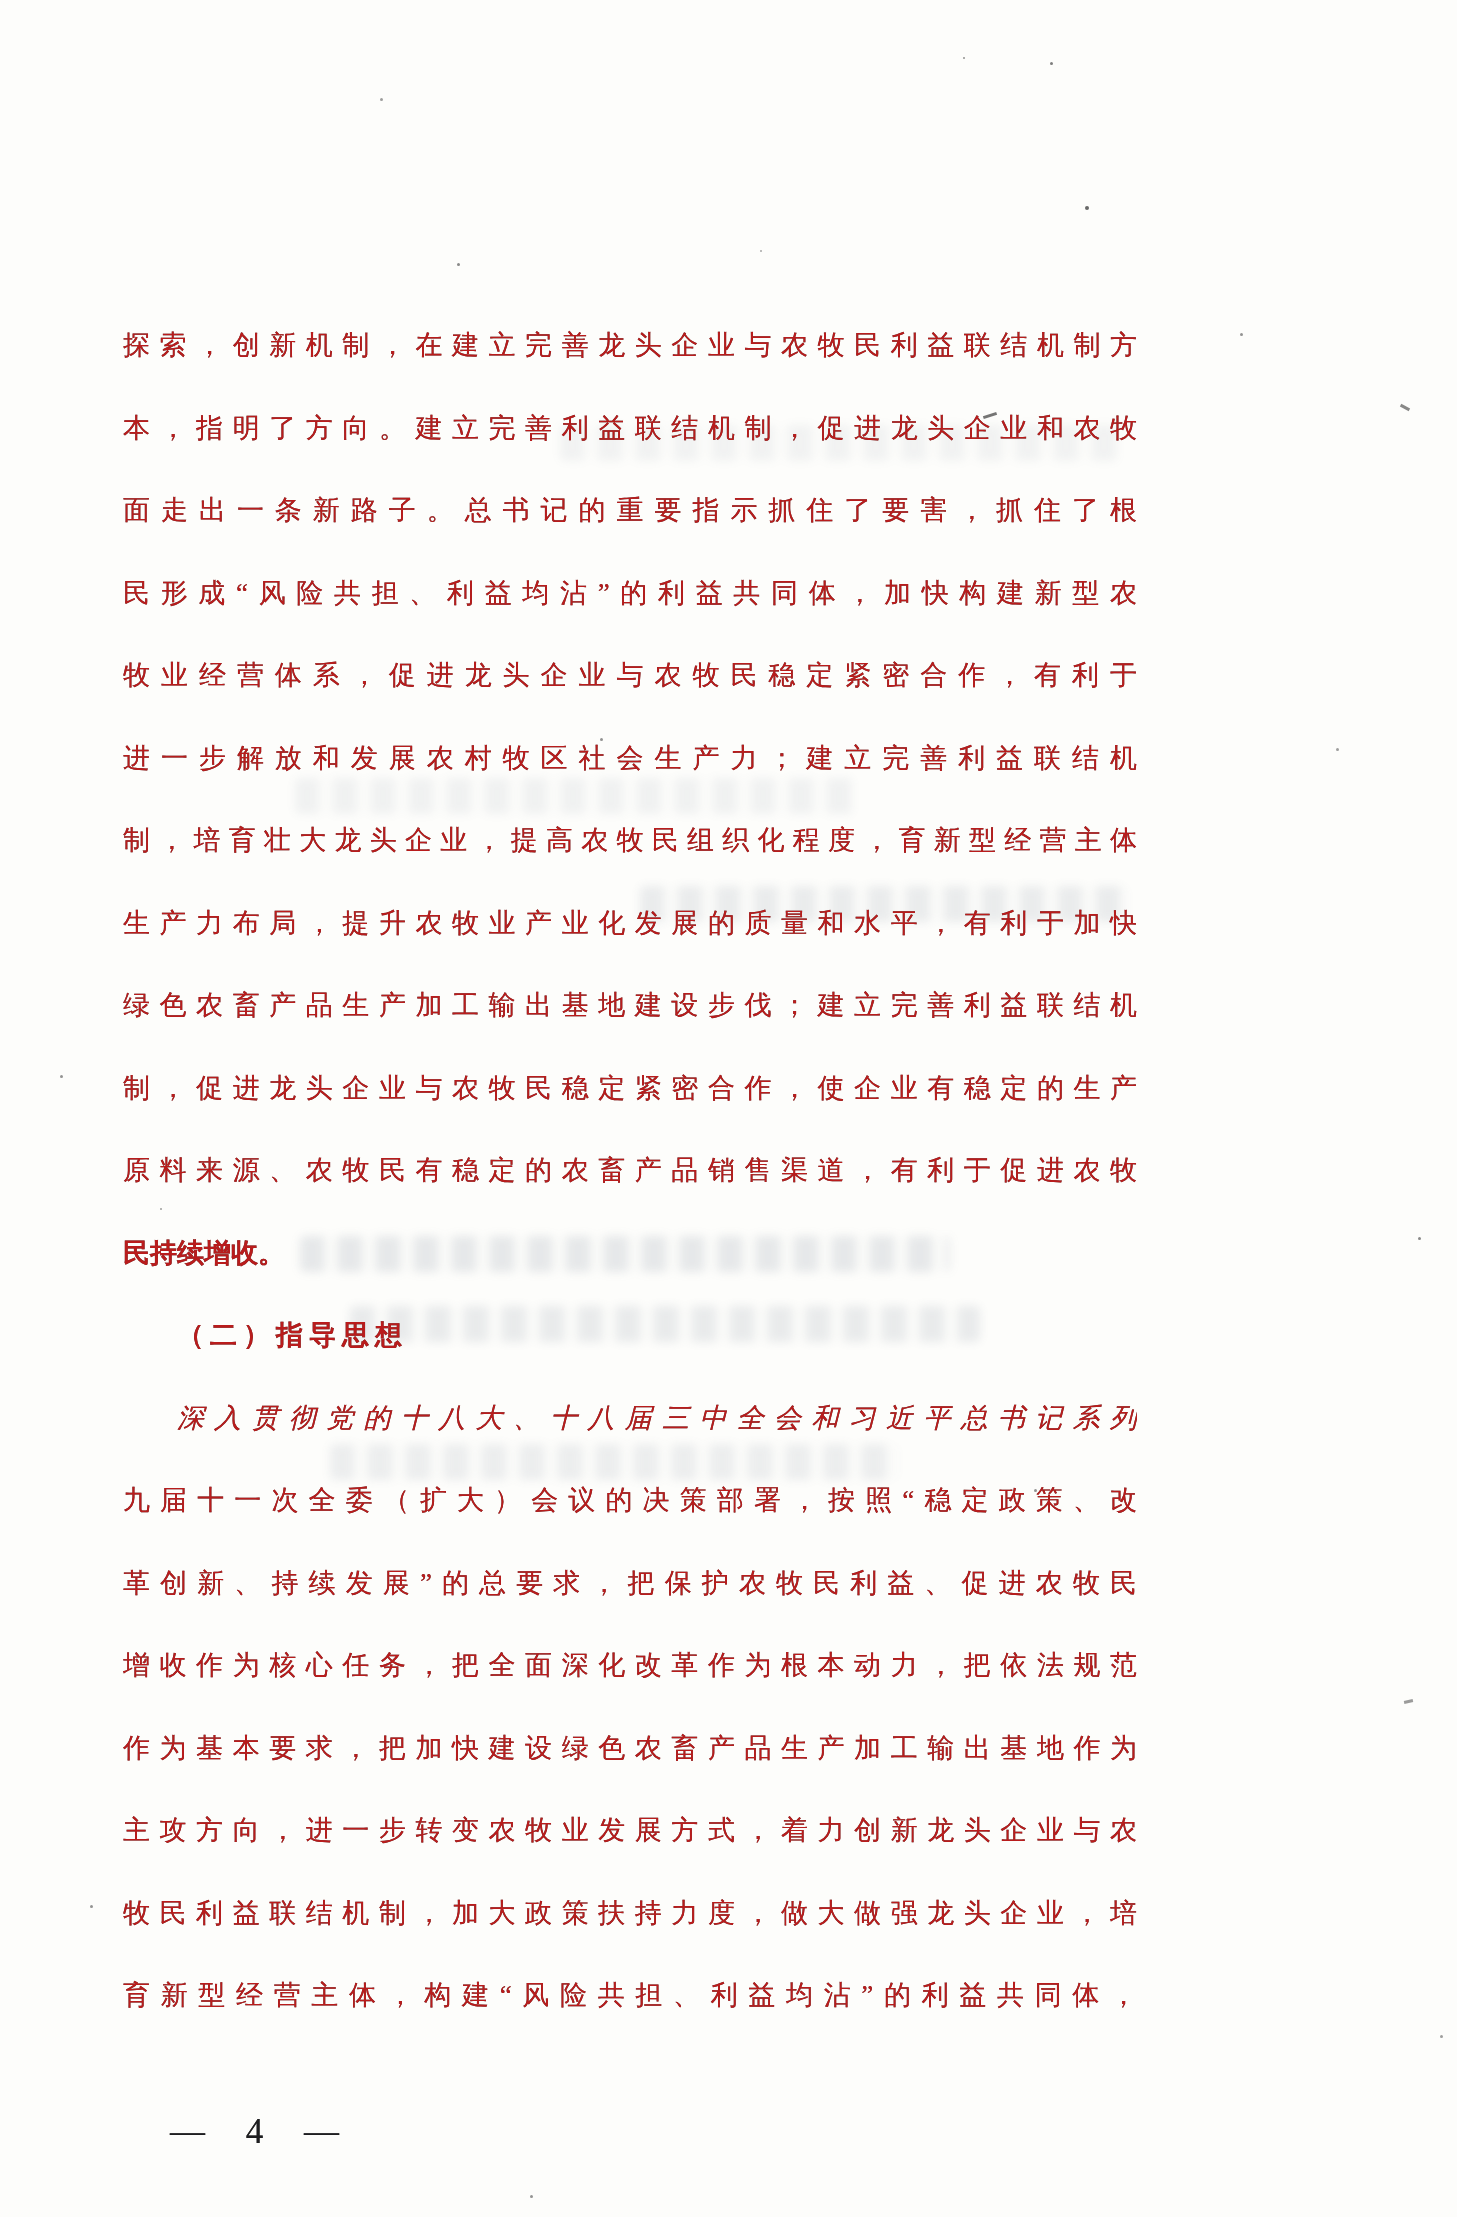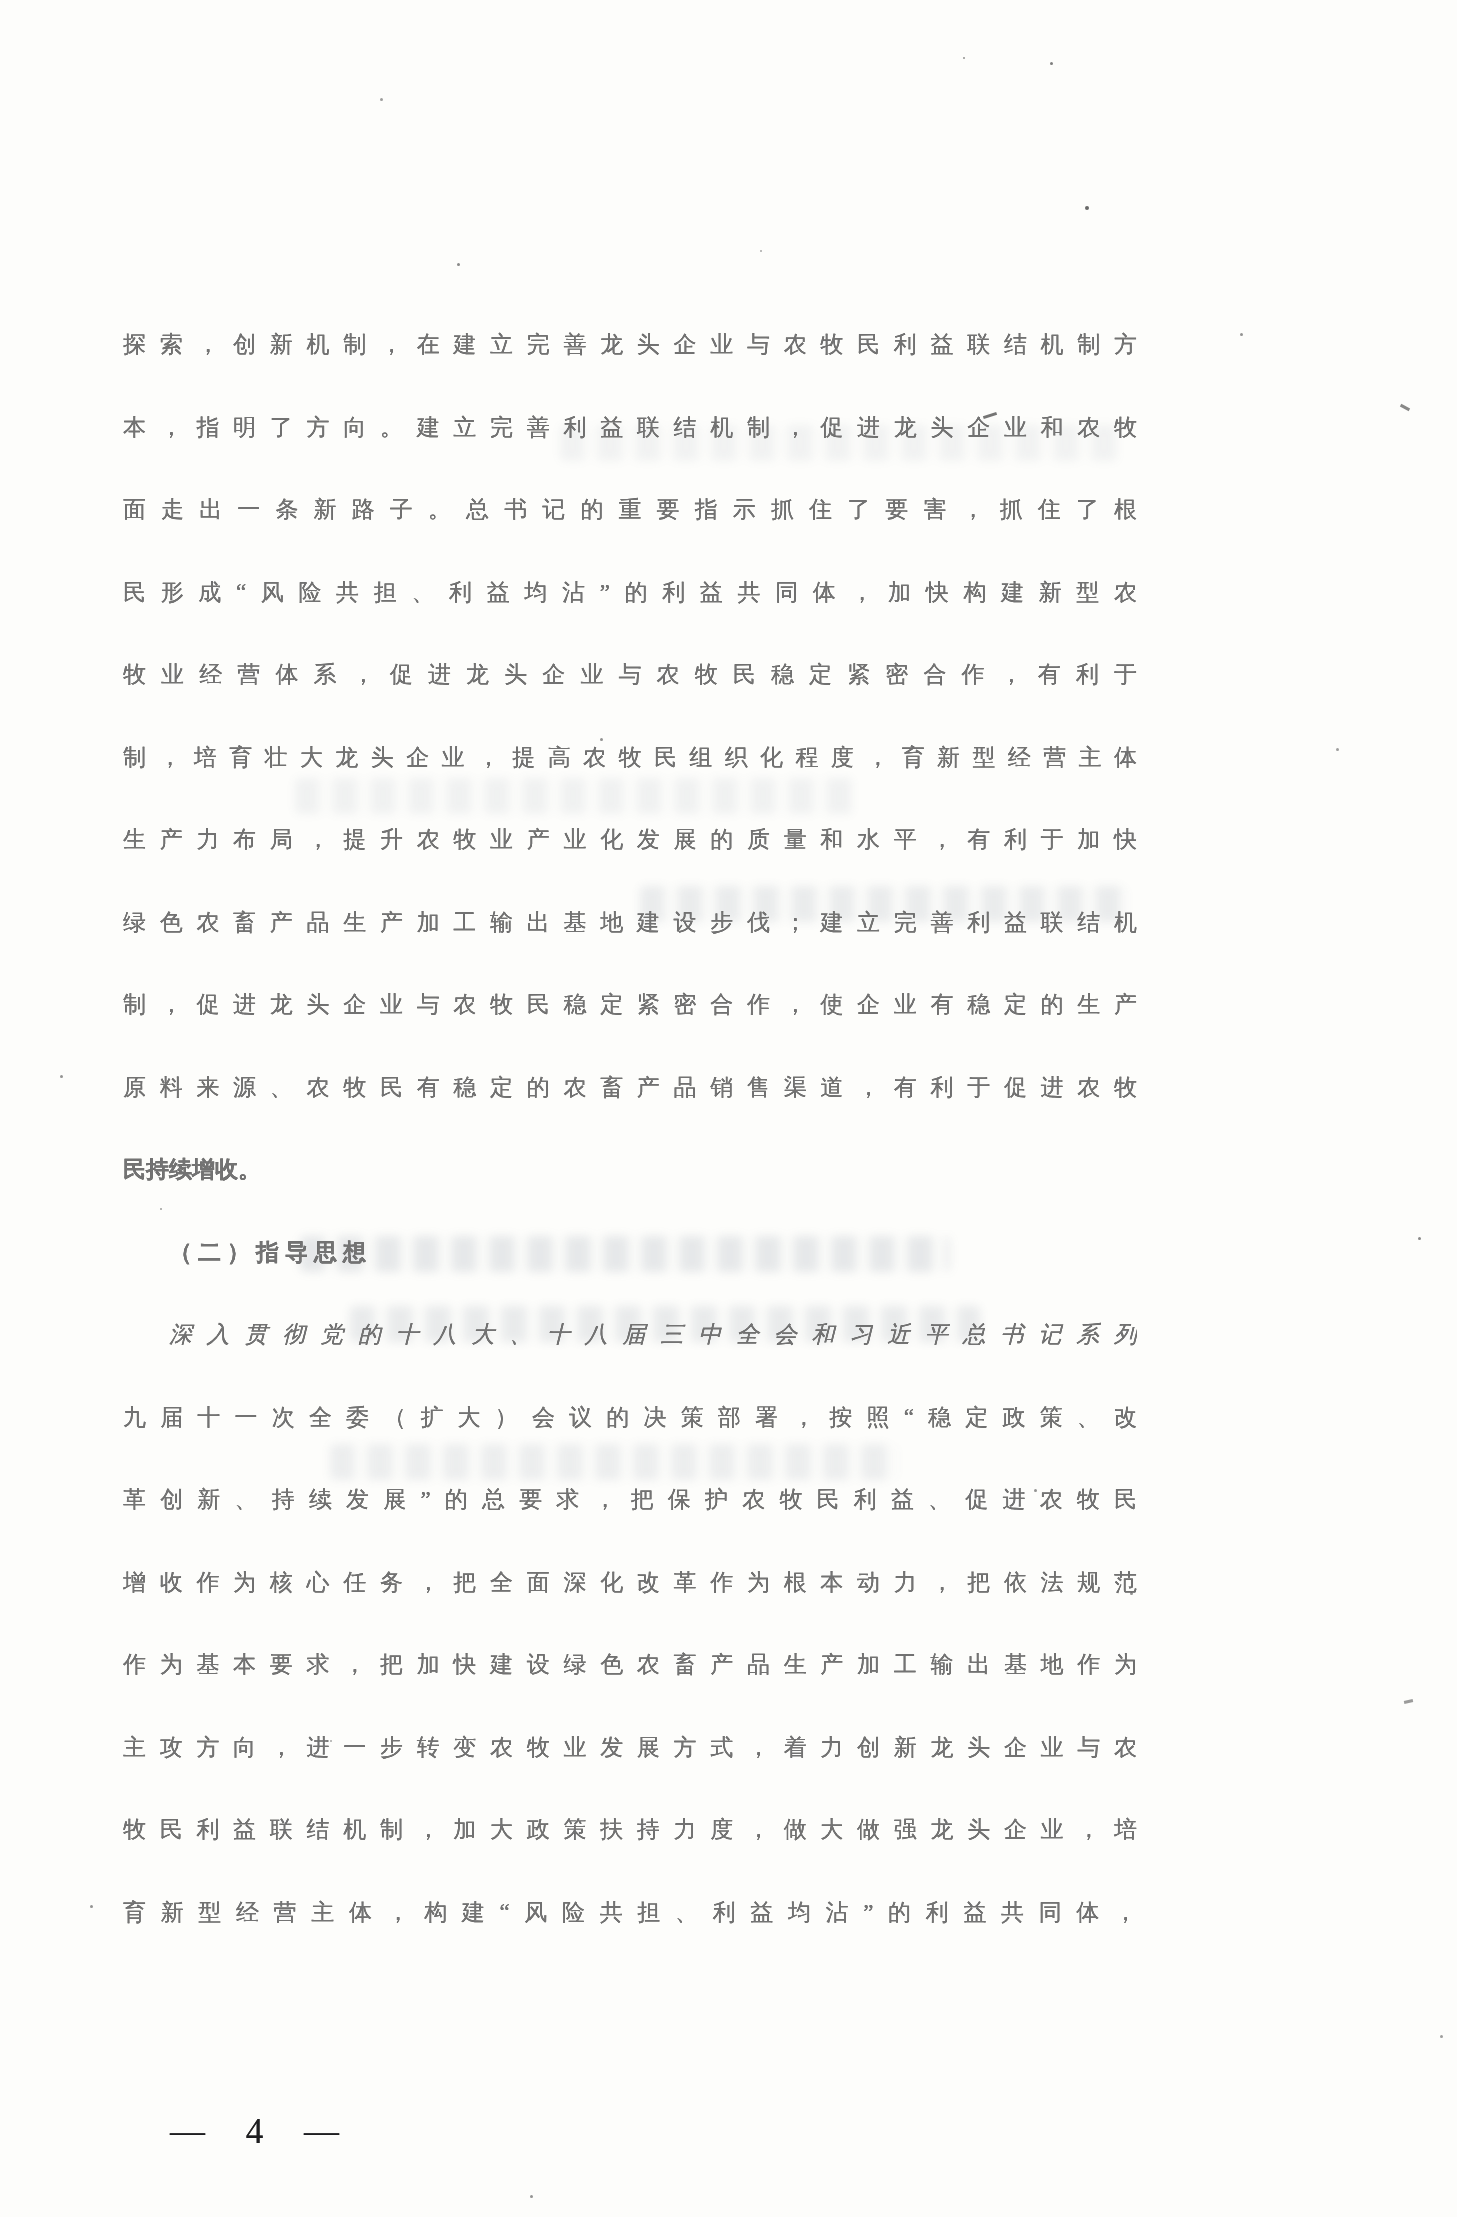--- a/index.html
+++ b/index.html
@@ -10,22 +10,22 @@
     position:relative;
   }
   .page {
     position:absolute; left:0; top:0; width:1457px; height:2217px;
     background:#fdfdfb;
     overflow:hidden;
   }
   
   .text-block {
     position:absolute; left:123px; top:304px; width:1014px;
-    color:#737373;
-    font-size:23px;
+    color:#b91c1c;
+    font-size:27px;
   }
   .ln {
     height:82.5px; line-height:82.5px;
     text-align:justify;
     text-align-last:justify;
     overflow:hidden;
     
     text-shadow:0 0 0.6px rgba(20,20,20,.8);
   }
   .ln.short { text-align-last:left;font-weight:bold; }
@@ -93,20 +93,21 @@
   <div class="mark" style="left:983px;top:414px;width:14px;height:3px;transform:rotate(-18deg);opacity:.7"></div>
   <div class="mark" style="left:1400px;top:406px;width:10px;height:3px;transform:rotate(28deg);opacity:.6"></div>
   <div class="mark" style="left:1404px;top:1700px;width:9px;height:3px;transform:rotate(-12deg);opacity:.5"></div>
 
   <div class="text-block">
     <div class="ln">探索，创新机制，在建立完善龙头企业与农牧民利益联结机制方</div>
     <div class="ln">本，指明了方向。建立完善利益联结机制，促进龙头企业和农牧</div>
     <div class="ln">面走出一条新路子。总书记的重要指示抓住了要害，抓住了根</div>
     <div class="ln">民形成“风险共担、利益均沾”的利益共同体，加快构建新型农</div>
     <div class="ln">牧业经营体系，促进龙头企业与农牧民稳定紧密合作，有利于</div>
+    <div class="ln">进一步解放和发展农村牧区社会生产力；建立完善利益联结机</div>
     <div class="ln">制，培育壮大龙头企业，提高农牧民组织化程度，育新型经营主体</div>
     <div class="ln">生产力布局，提升农牧业产业化发展的质量和水平，有利于加快</div>
     <div class="ln">绿色农畜产品生产加工输出基地建设步伐；建立完善利益联结机</div>
     <div class="ln">制，促进龙头企业与农牧民稳定紧密合作，使企业有稳定的生产</div>
     <div class="ln">原料来源、农牧民有稳定的农畜产品销售渠道，有利于促进农牧</div>
     <div class="ln short">民持续增收。</div>
 
     <div class="ln heading">（二）指导思想</div>
 
     <div class="ln indent">深入贯彻党的十八大、十八届三中全会和习近平总书记系列</div>

